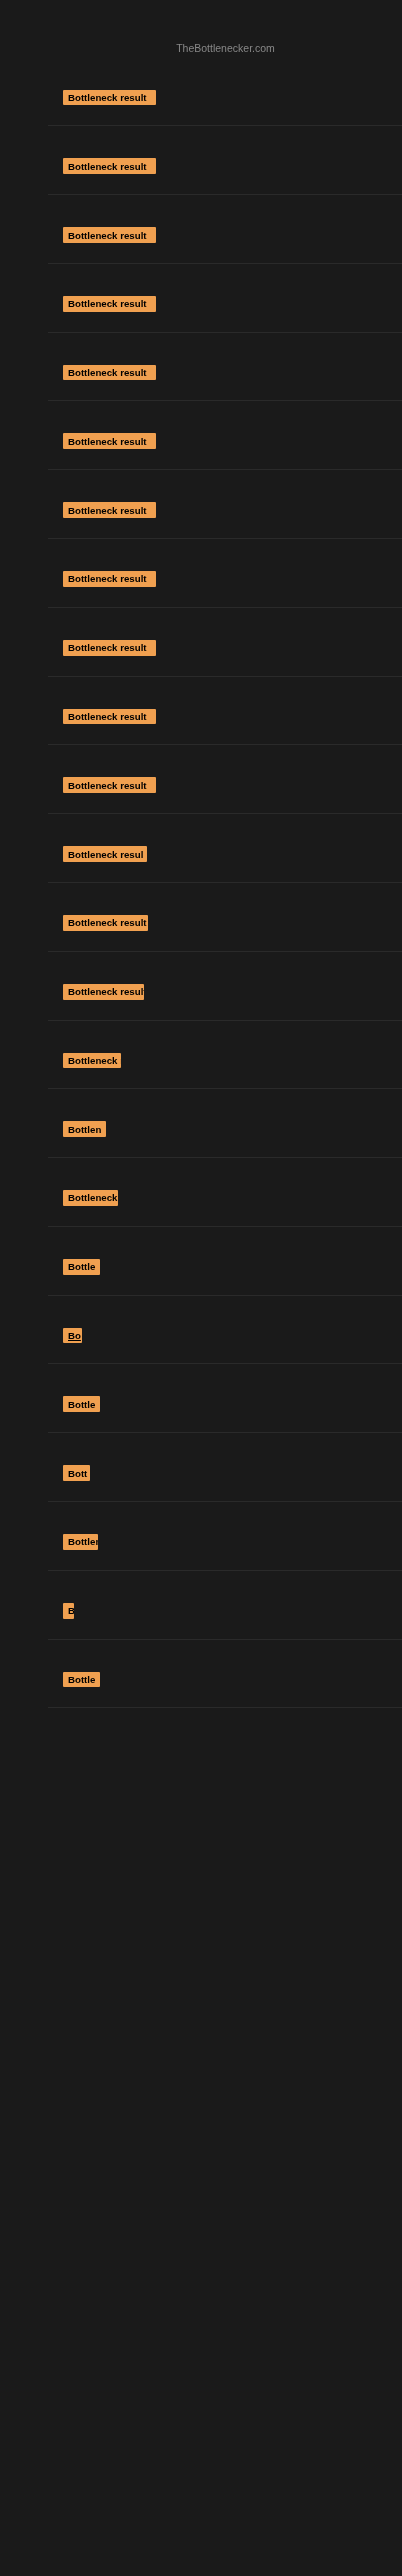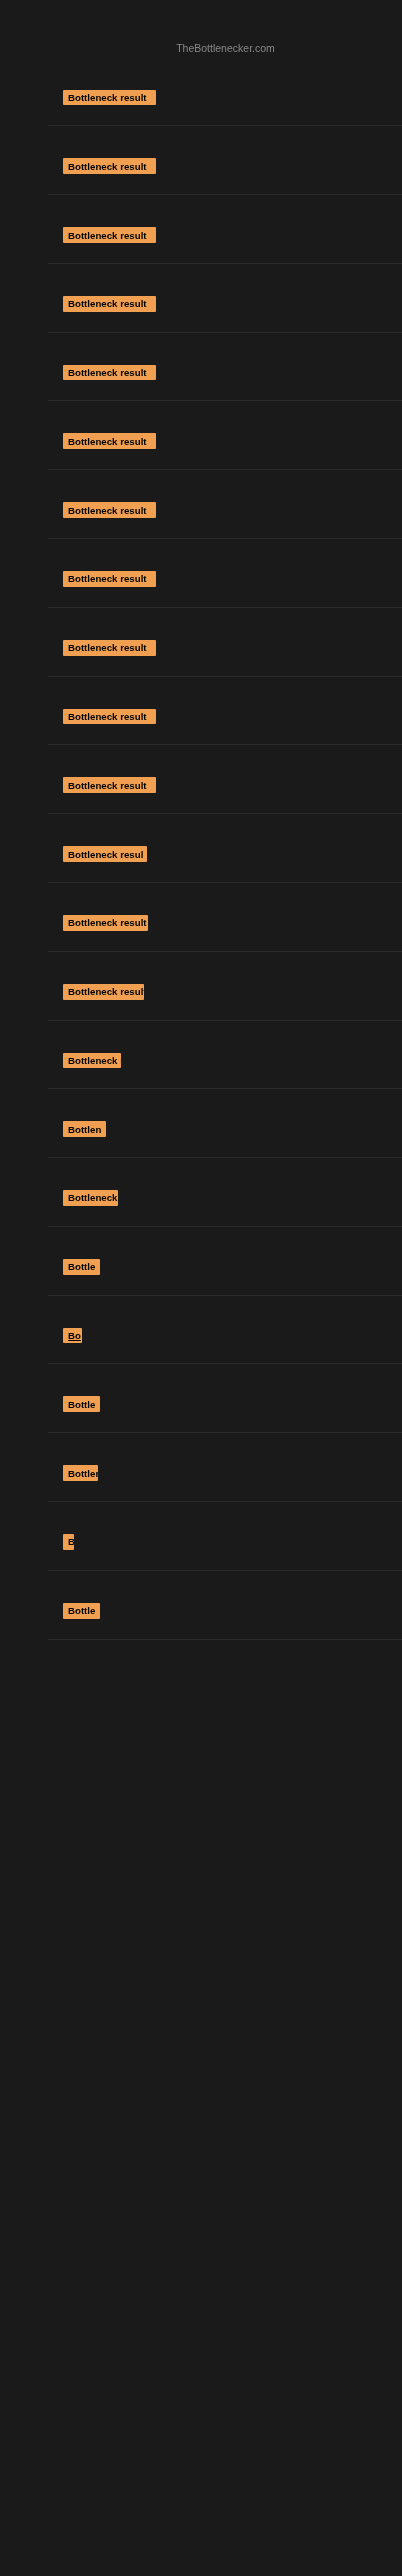--- a/index.html
+++ b/index.html
@@ -105,20 +105,23 @@
     <div class="row">
       <span class="bottleneck-badge" style="max-width: 37px; width: 37px;">Bottle</span>
     </div>
     <div class="row">
       <span class="bottleneck-badge" style="max-width: 19.3px; width: 19.3px; text-decoration: underline;">Bo</span>
     </div>
     <div class="row">
       <span class="bottleneck-badge" style="max-width: 37px; width: 37px;">Bottle</span>
     </div>
     <div class="row">
+      <span class="bottleneck-badge" style="max-width: 27px; width: 27px;">Bott</span>
+    </div>
+    <div class="row">
       <span class="bottleneck-badge" style="max-width: 47px; width: 35px;">Bottlene</span>
     </div>
     <div class="row">
       <span class="bottleneck-badge" style="max-width: 11.3px; width: 11.3px;">B</span>
     </div>
     <div class="row">
       <span class="bottleneck-badge" style="max-width: 37px; width: 37px;">Bottle</span>
     </div>
   </div>
 

